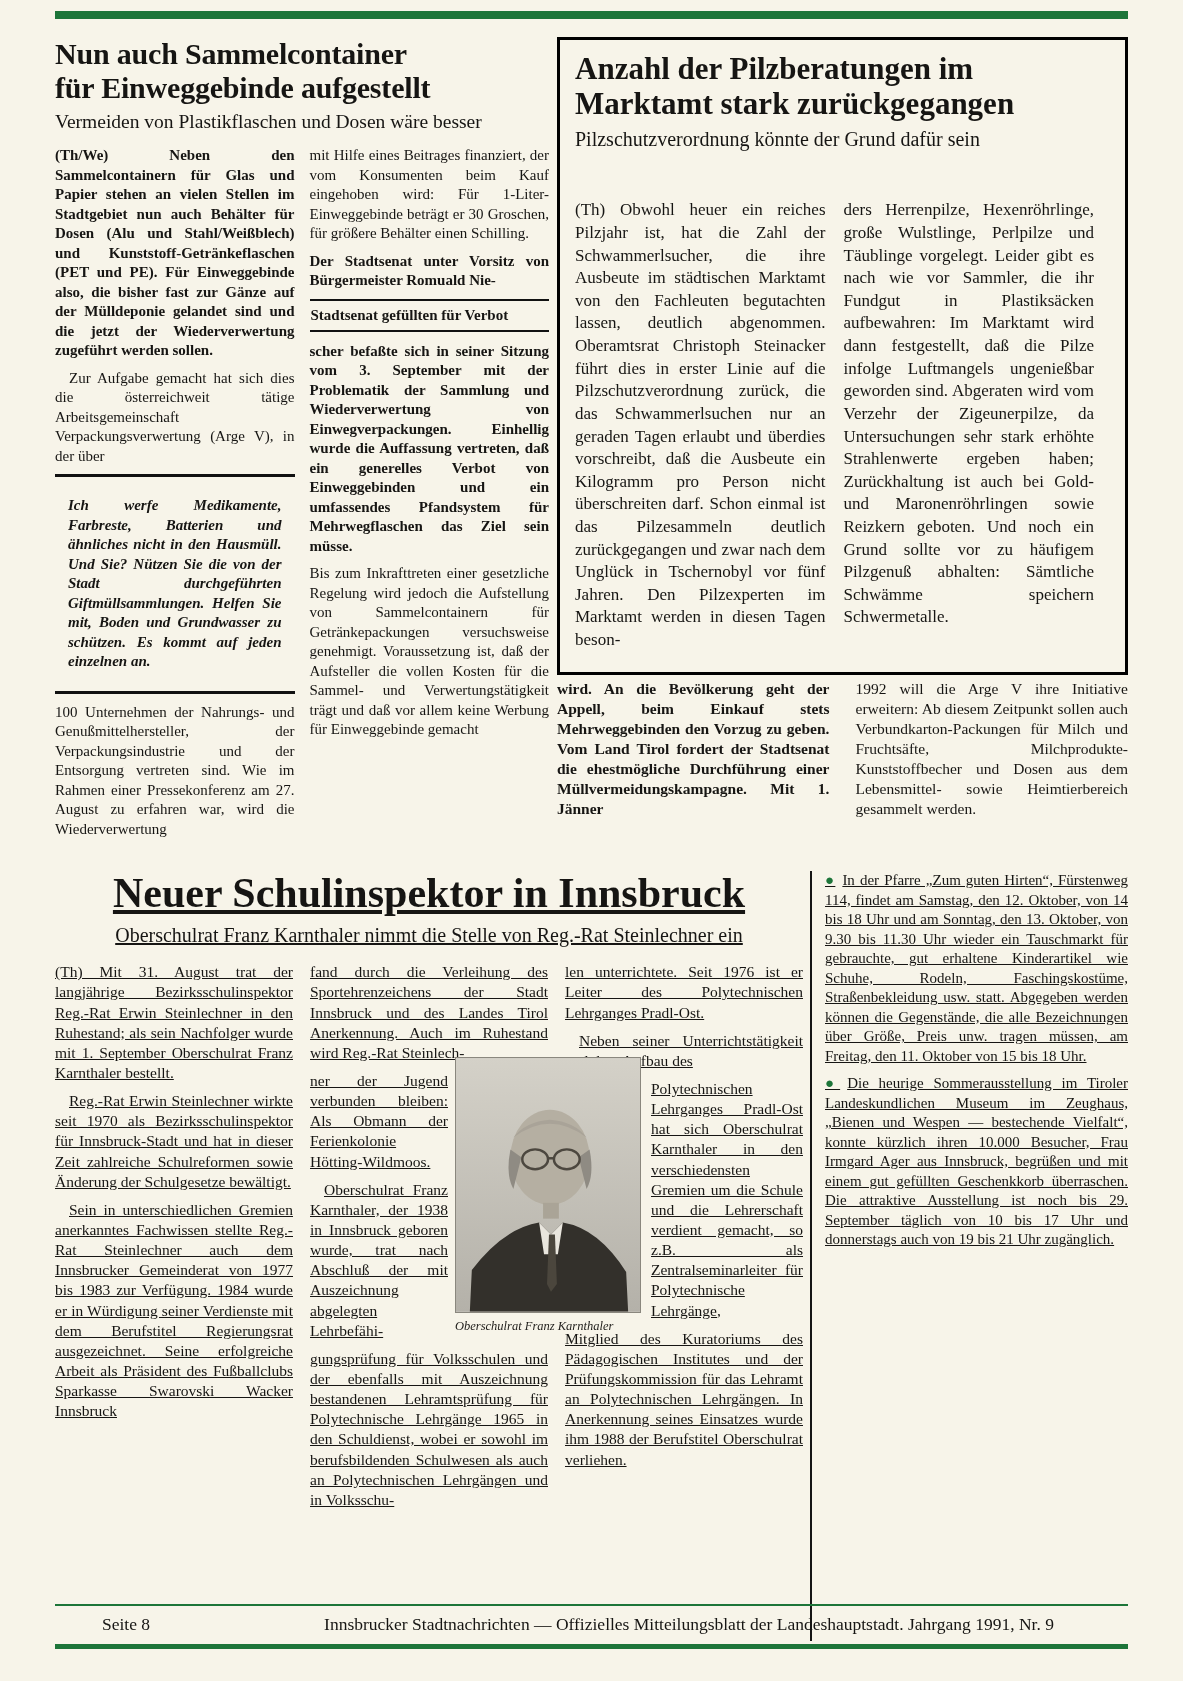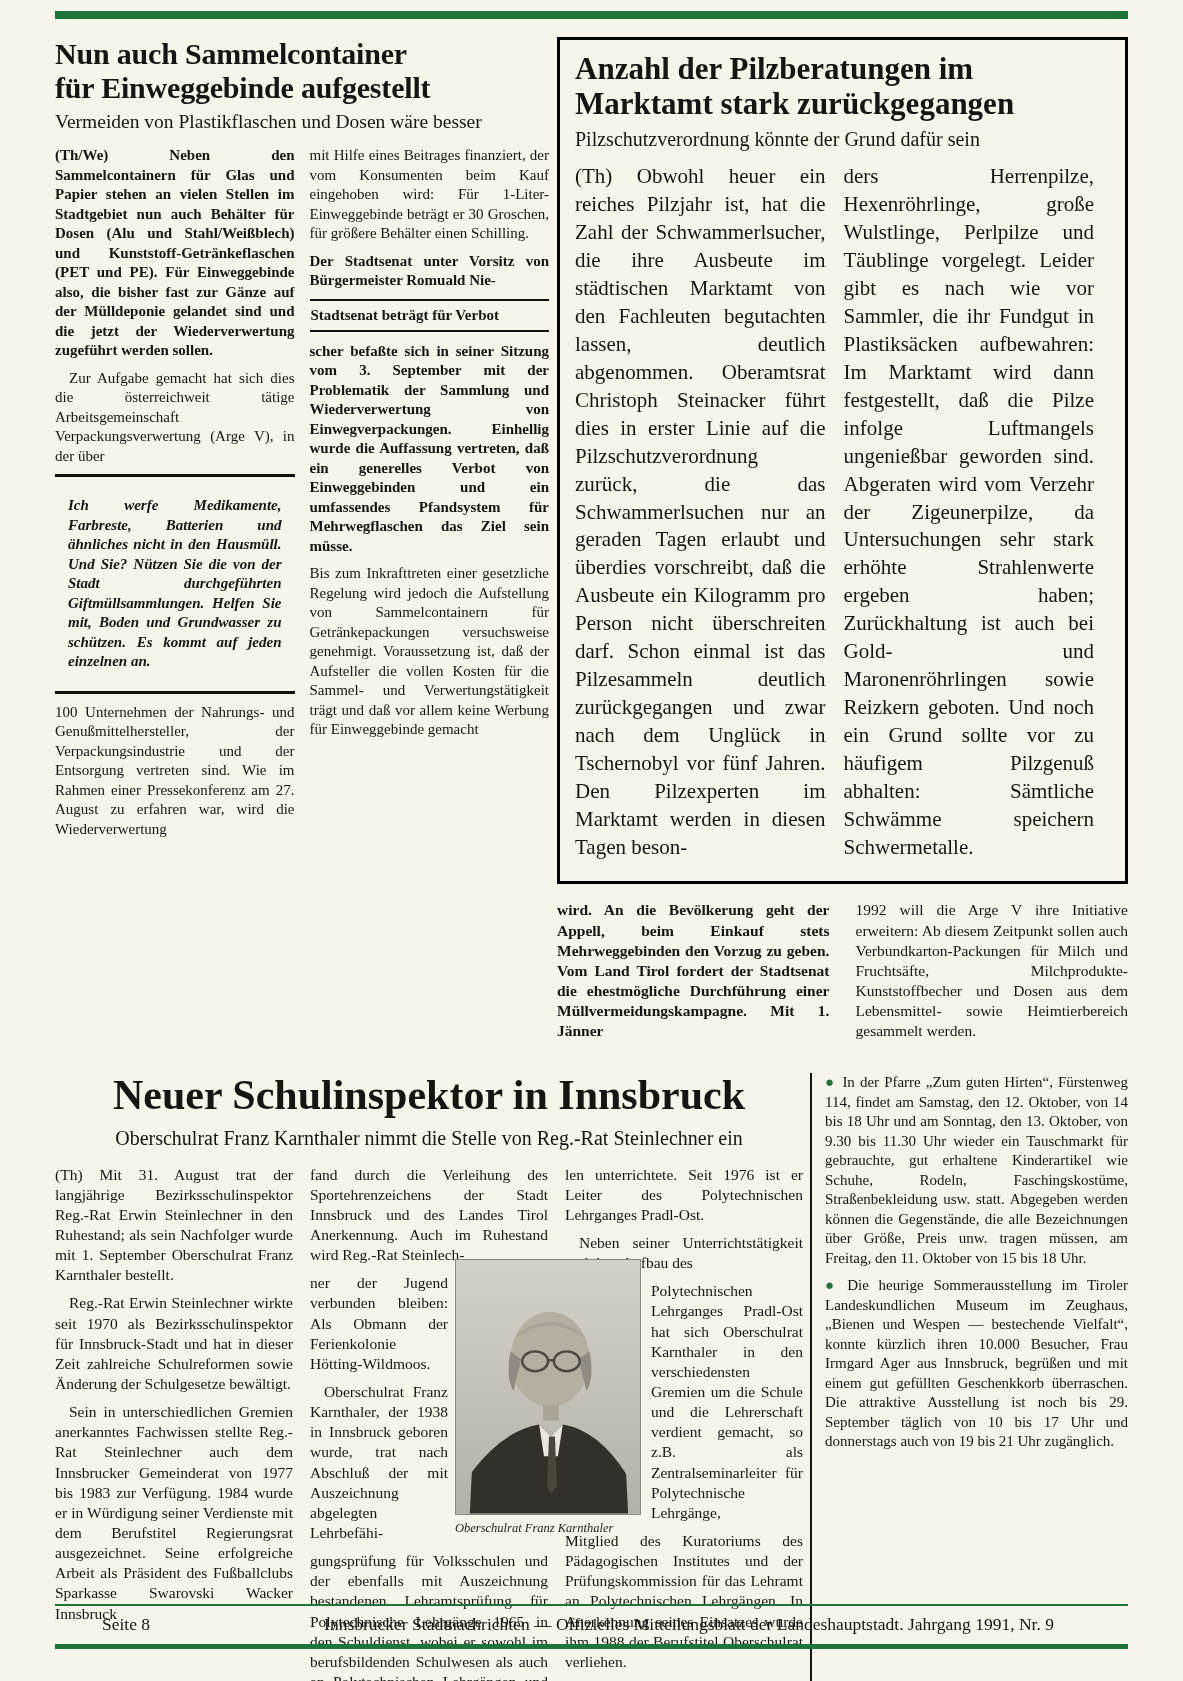--- a/index.html
+++ b/index.html
@@ -36,26 +36,26 @@
   .crosshead {
     border-top:2px solid #111; border-bottom:2px solid #111;
     font-weight:700; font-size:15px; padding:6px 1px; margin:4px 0 10px 0;
   }
 
   .box { border:3.5px solid #000; padding:12px 31px 12px 15px; min-height:586px; }
   .b-title { font-weight:700; font-size:31px; line-height:1.12; }
   .b-title .tl { display:block; }
   .b-sub { font-size:20px; margin:7px 0 12px 0; }
   .boxcols { gap:18px; }
-  .boxcols p { font-size:21px; line-height:1.33; }
-
-  .under-box { margin-top:16px; gap:26px; }
+  .boxcols p { font-size:17px; line-height:1.33;margin-top:36px; }
+
+  .under-box { margin-top:4px; gap:26px; }
   .under-box p { font-size:15.5px; line-height:1.3; }
 
-  .bottom-region { display:flex; margin-top:24px; min-height:770px; }
+  .bottom-region { display:flex; margin-top:24px; min-height:770px;text-decoration:underline; }
   .article-c { width:748px; flex:none; position:relative; }
   .c-title { font-weight:700; font-size:42px; line-height:1.05; text-align:center; }
   .c-sub { font-size:20px; text-align:center; margin:9px 0 15px 0; }
   .c-cols { gap:17px; }
   .c-cols p { font-size:15.5px; line-height:1.3; }
   .narrow2 { width:138px; }
   .narrow3 { width:152px; margin-left:86px; }
 
   .photo { position:absolute; left:400px; top:186px; width:186px; height:256px; border:1px solid #8a877e; background:#cfccc4; }
   .photo svg { display:block; width:100%; height:100%; }
@@ -92,21 +92,21 @@
           <p class="bold">(Th/We) Neben den Sammelcontainern für Glas und Papier stehen an vielen Stellen im Stadtgebiet nun auch Behälter für Dosen (Alu und Stahl/Weißblech) und Kunststoff-Getränkeflaschen (PET und PE). Für Einweggebinde also, die bisher fast zur Gänze auf der Mülldeponie gelandet sind und die jetzt der Wiederverwertung zugeführt werden sollen.</p>
           <p class="indent">Zur Aufgabe gemacht hat sich dies die österreichweit tätige Arbeitsgemeinschaft Verpackungsverwertung (Arge V), in der über</p>
           <div class="inset">
             <p>Ich werfe Medikamente, Farbreste, Batterien und ähnliches nicht in den Hausmüll. Und Sie? Nützen Sie die von der Stadt durchgeführten Giftmüllsammlungen. Helfen Sie mit, Boden und Grundwasser zu schützen. Es kommt auf jeden einzelnen an.</p>
           </div>
           <p>100 Unternehmen der Nahrungs- und Genußmittelhersteller, der Verpackungsindustrie und der Entsorgung vertreten sind. Wie im Rahmen einer Pressekonferenz am 27. August zu erfahren war, wird die Wiederverwertung</p>
         </div>
         <div class="col">
           <p>mit Hilfe eines Beitrages finanziert, der vom Konsumenten beim Kauf eingehoben wird: Für 1-Liter-Einweggebinde beträgt er 30 Groschen, für größere Behälter einen Schilling.</p>
           <p class="bold">Der Stadtsenat unter Vorsitz von Bürgermeister Romuald Nie-</p>
-          <div class="crosshead">Stadtsenat beträgt für Verbot</div>
+          <div class="crosshead">Stadtsenat gefüllten für Verbot</div>
           <p class="bold">scher befaßte sich in seiner Sitzung vom 3. September mit der Problematik der Sammlung und Wiederverwertung von Einwegverpackungen. Einhellig wurde die Auffassung vertreten, daß ein generelles Verbot von Einweggebinden und ein umfassendes Pfandsystem für Mehrwegflaschen das Ziel sein müsse.</p>
           <p>Bis zum Inkrafttreten einer gesetzliche Regelung wird jedoch die Aufstellung von Sammelcontainern für Getränkepackungen versuchsweise genehmigt. Voraussetzung ist, daß der Aufsteller die vollen Kosten für die Sammel- und Verwertungstätigkeit trägt und daß vor allem keine Werbung für Einweggebinde gemacht</p>
         </div>
       </div>
     </div>
 
     <div class="right-half">
       <div class="box">
         <h2 class="b-title">
           <span class="tl">Anzahl der Pilzberatungen im</span>

